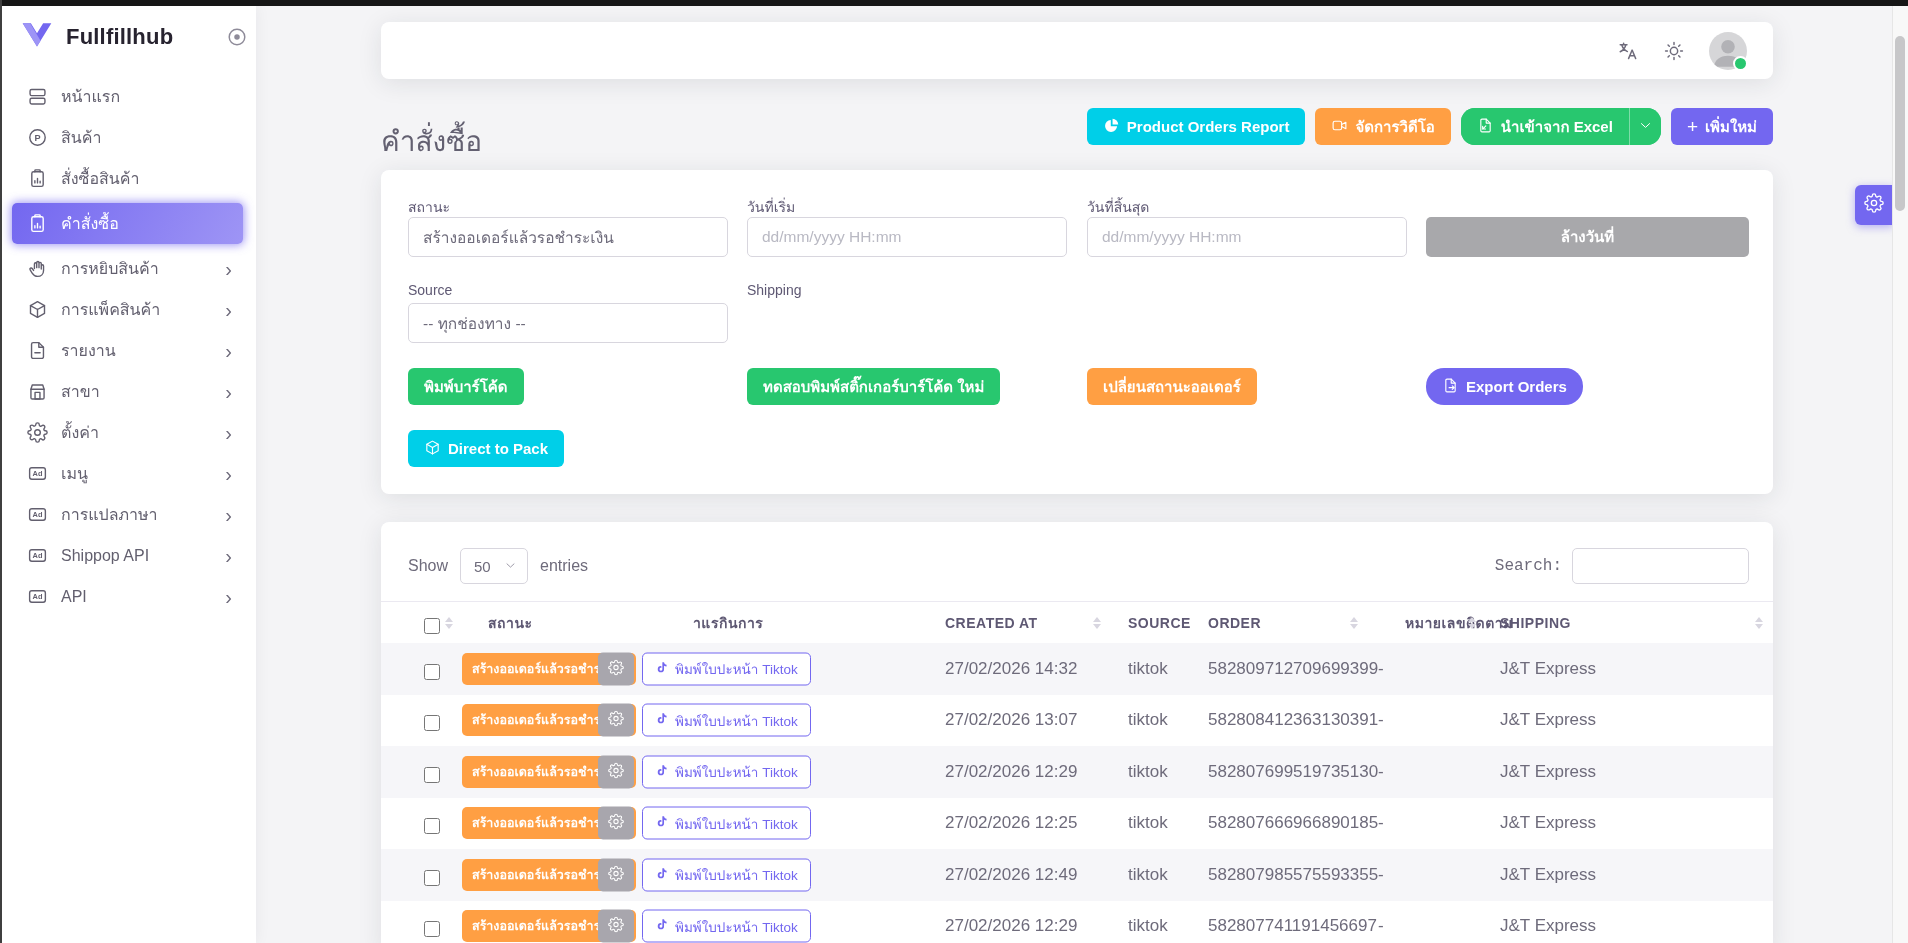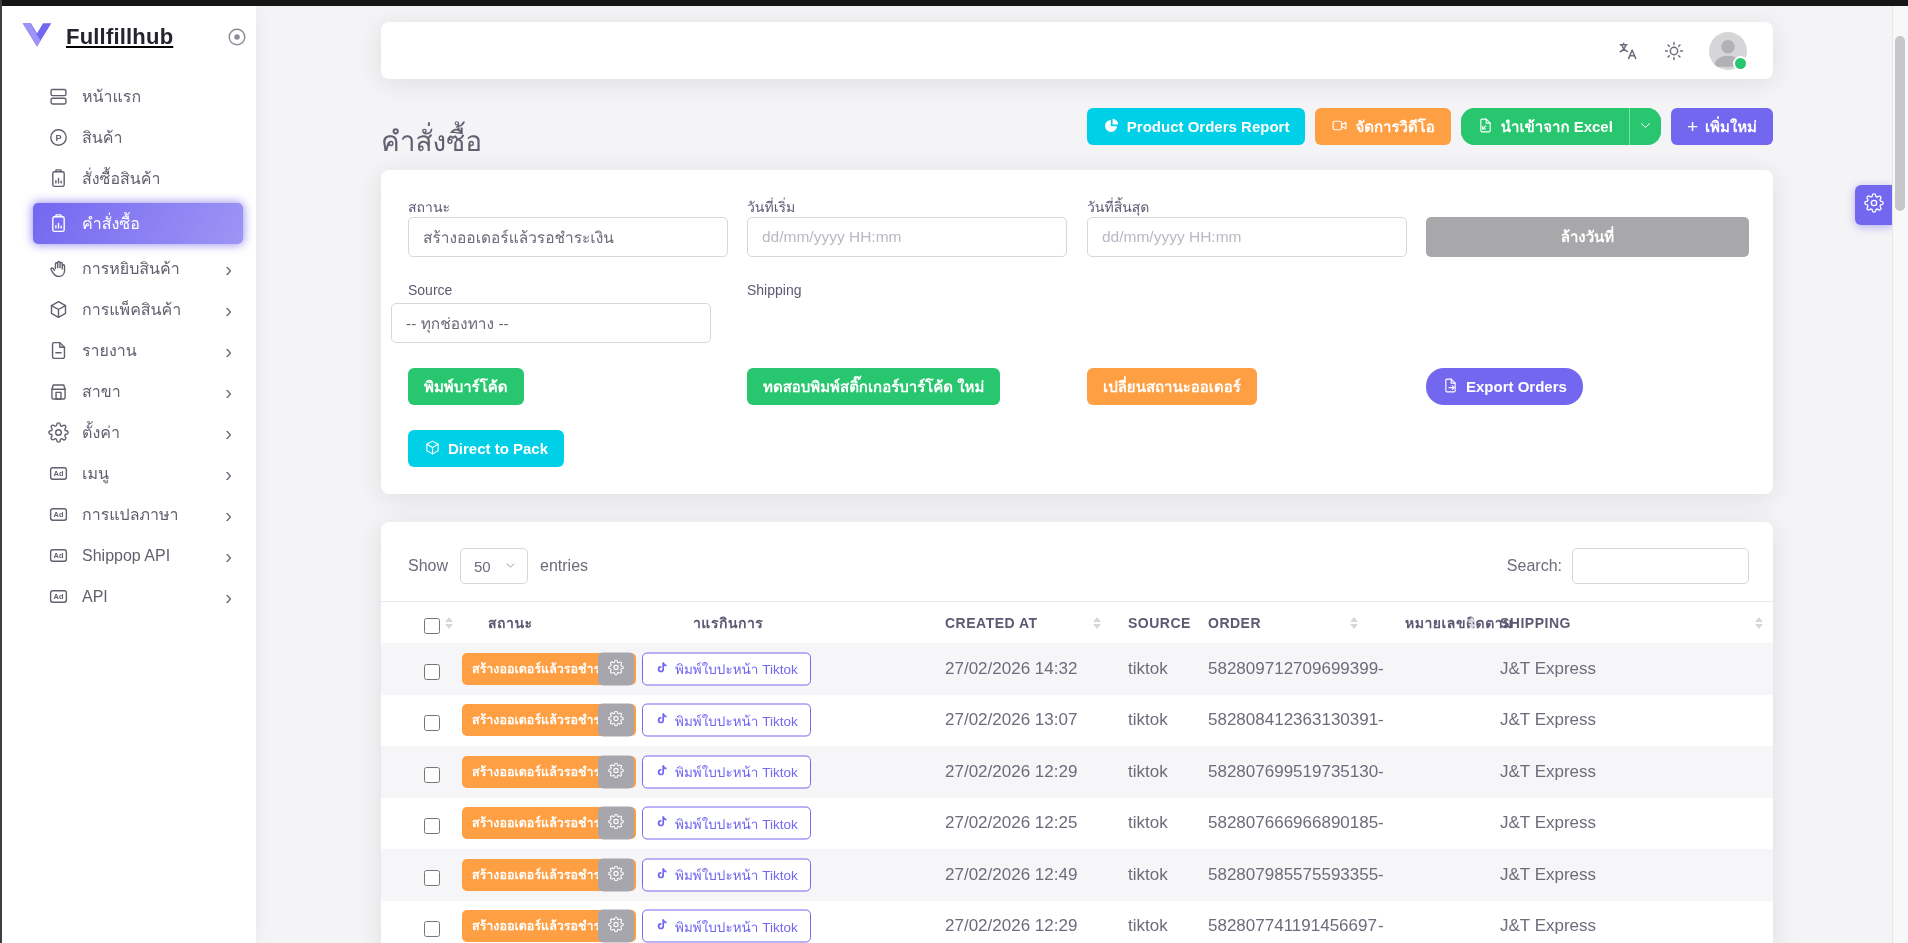--- a/index.html
+++ b/index.html
@@ -7,27 +7,27 @@
   .stage{position:relative;width:1908px;height:943px;overflow:hidden;background:#f4f4f6;}
 
   
   .top-strip{position:absolute;left:0;top:0;width:1908px;height:6px;background:#161616;z-index:60;}
   .left-strip{position:absolute;left:0;top:0;width:2px;height:943px;background:#3f3f3f;z-index:61;}
   .scrollbar{position:absolute;right:0;top:6px;bottom:0;width:15px;background:#f8f8f8;border-left:1px solid #e6e6e6;z-index:55;}
   .scroll-thumb{position:absolute;left:2px;top:30px;width:10px;height:175px;background:#c7c7c9;border-radius:6px;}
 
   
   .sidebar{position:absolute;left:0;top:6px;bottom:0;width:256px;background:#fff;box-shadow:0 0 15px rgba(34,41,47,.06);z-index:20;}
-  .logo-row{display:flex;align-items:center;height:62px;padding:0 8px 0 20px;text-decoration:underline;}
+  .logo-row{display:flex;align-items:center;height:62px;padding:0 8px 0 20px;}
   .logo{width:34px;height:30px;display:inline-flex;}
   .logo svg{width:34px;height:30px;}
   .brand{margin-left:12px;font-size:22px;font-weight:800;color:#27232f;letter-spacing:.2px;}
   .collapse{margin-left:auto;width:22px;height:22px;color:#8e8b99;display:inline-flex;cursor:pointer;}
   .collapse svg{width:22px;height:22px;}
-  .menu{padding-top:8px;padding-left:21px;}
+  .menu{padding-top:8px;}
   .menu-item{display:flex;align-items:center;height:41px;padding:0 24px 0 27px;color:#625f6e;font-size:16px;cursor:pointer;}
   .menu-item .mi-icon{width:21px;height:21px;margin-right:13px;display:inline-flex;flex:none;color:#625f6e;}
   .menu-item .mi-icon svg{width:21px;height:21px;}
   .menu-item .mi-label{white-space:nowrap;}
   .menu-item .mi-chevron{margin-left:auto;font-size:20px;line-height:1;color:#6e6b7b;}
   .menu-item.active{margin:4px 13px 4px 12px;padding:0 12px 0 15px;border-radius:5px;
     background:linear-gradient(118deg,#7367f0,#9e95f5);color:#fff;
     box-shadow:0 0 10px 1px rgba(115,103,240,.7);}
   .menu-item.active .mi-icon{color:#fff;}
 
@@ -76,21 +76,21 @@
   .customizer svg{width:20px;height:20px;}
 
   
   .table-card{position:absolute;left:381px;top:522px;width:1392px;height:430px;background:#fff;border-radius:8px 8px 0 0;
     box-shadow:0 4px 24px rgba(34,41,47,.1);z-index:5;}
   .tc-controls{position:absolute;left:0;top:26px;width:100%;height:36px;}
   .show-group{position:absolute;left:27px;top:0;display:flex;align-items:center;gap:12px;font-size:16px;color:#6e6b7b;}
   .select-sm{width:68px;height:36px;box-sizing:border-box;border:1px solid #d8d6de;border-radius:5px;display:flex;align-items:center;
     padding:0 10px 0 13px;font-size:15px;color:#6e6b7b;cursor:pointer;justify-content:space-between;}
   .select-sm svg{width:13px;height:13px;color:#8f8b9b;}
-  .search-group{position:absolute;right:24px;top:0;display:flex;align-items:center;gap:10px;font-size:16px;color:#6e6b7b;}
+  .search-group{position:absolute;right:24px;top:0;display:flex;align-items:center;gap:10px;font-size:16px;color:#6e6b7b;font-family:Liberation Mono, monospace;}
   .search-input{width:177px;height:36px;box-sizing:border-box;border:1px solid #d8d6de;border-radius:5px;padding:0 12px;
     font-family:inherit;font-size:15px;color:#6e6b7b;}
 
   .thead{position:absolute;left:0;top:79px;width:100%;height:42px;border-top:1px solid #ebe9f1;border-bottom:1px solid #ebe9f1;}
   .th{position:absolute;top:0;height:100%;display:flex;align-items:center;font-size:14px;font-weight:700;color:#5e5873;letter-spacing:.5px;white-space:nowrap;}
   .sort{position:absolute;top:0;height:100%;display:flex;flex-direction:column;justify-content:center;gap:2px;}
   .sort i{width:0;height:0;border-left:4px solid transparent;border-right:4px solid transparent;display:block;}
   .sort i.up{border-bottom:5px solid #d8d6e0;}
   .sort i.dn{border-top:5px solid #d8d6e0;}
 
@@ -355,21 +355,21 @@
 
     <span class="f-label" style="left:366px;top:26px;">วันที่เริ่ม</span>
     <input class="f-input" style="left: 366px; top: 47px;" placeholder="dd/mm/yyyy HH:mm">
 
     <span class="f-label" style="left:706px;top:26px;">วันที่สิ้นสุด</span>
     <input class="f-input" style="left: 706px; top: 47px;" placeholder="dd/mm/yyyy HH:mm">
 
     <button class="fbtn btn gray" style="left:1045px;top:47px;width:323px;">ล้างวันที่</button>
 
     <span class="f-label" style="left:27px;top:112px;">Source</span>
-    <div class="f-select" style="left:10px;top:133px;">
+    <div class="f-select" style="left:27px;top:133px;">
       <span>-- ทุกช่องทาง --</span>
     </div>
 
     <span class="f-label" style="left:366px;top:112px;">Shipping</span>
 
     <button class="btn green abtn" style="left:27px;top:198px;">พิมพ์บาร์โค้ด</button>
     <button class="btn green abtn" style="left:366px;top:198px;">ทดสอบพิมพ์สติ๊กเกอร์บาร์โค้ด ใหม่</button>
     <button class="btn orange abtn" style="left:706px;top:198px;">เปลี่ยนสถานะออเดอร์</button>
     <button class="btn purple abtn" style="left:1045px;top:198px;border-radius:18px;">
       <span><svg viewBox="0 0 24 24" fill="none" stroke="currentColor" stroke-width="1.6" stroke-linecap="round" stroke-linejoin="round">

